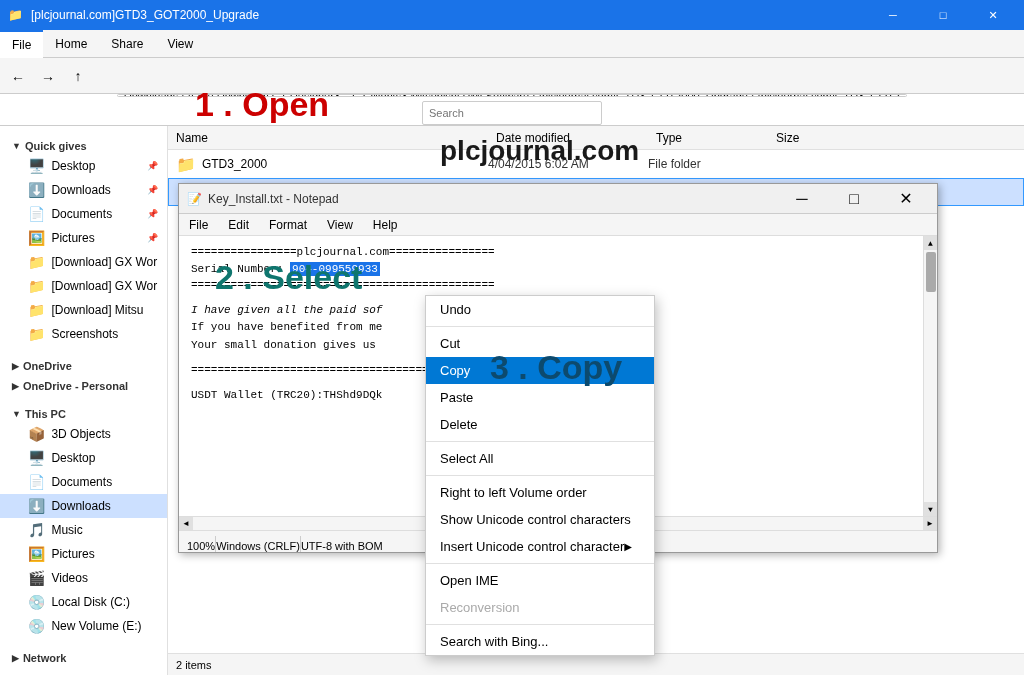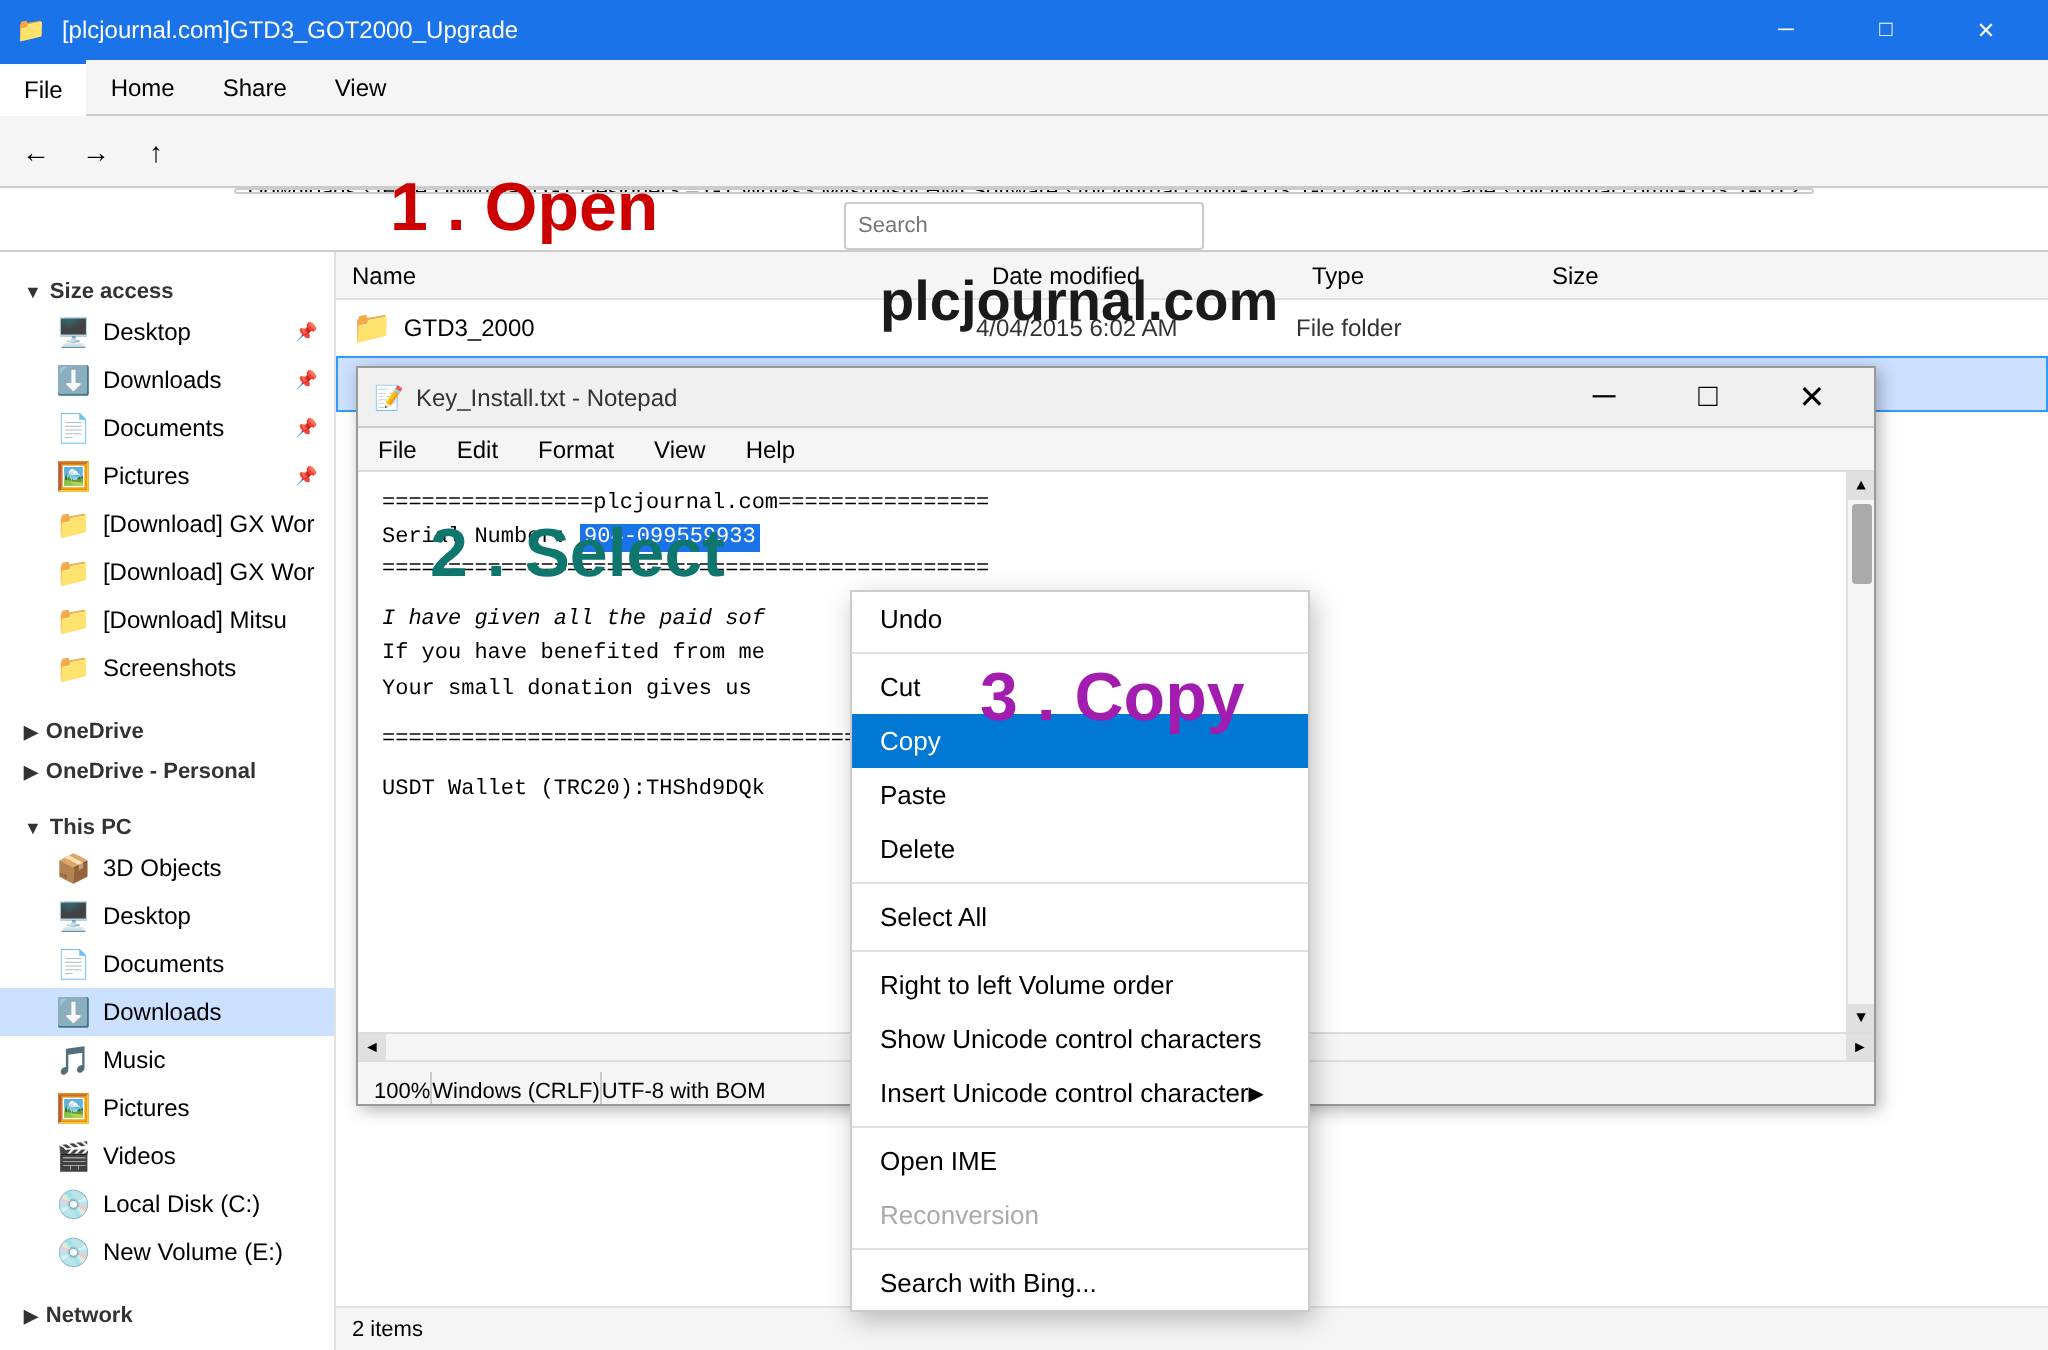--- a/index.html
+++ b/index.html
@@ -124,21 +124,21 @@
   <input class="search-box" type="text" placeholder="Search" style="">
 </div>
 
 <div class="main">
 
   <div class="sidebar">
 
     <div class="sidebar-section">
       <div class="sidebar-header">
         <span style="font-size:9px;">▼</span>
-        <span>Size access</span>
+        <span>Quick gives</span>
       </div>
       <div class="sidebar-item">
         <span class="folder-icon">🖥️</span>
         <span>Desktop</span>
         <span style="font-size:9px;margin-left:auto;">📌</span>
       </div>
       <div class="sidebar-item">
         <span class="folder-icon">⬇️</span>
         <span>Downloads</span>
         <span style="font-size:9px;margin-left:auto;">📌</span>
@@ -321,21 +321,21 @@
     <span>100%</span>
     <div class="statusbar-sep"></div>
     <span>Windows (CRLF)</span>
     <div class="statusbar-sep"></div>
     <span>UTF-8 with BOM</span>
   </div>
 </div>
 
 <div style="position:absolute; top:0; left:0; width:1024px; height:675px; pointer-events:none; z-index:400;">
   <div style="position:absolute;top:258px;left:215px;color:#0f766e;font-size:34px;font-weight:900;font-family:Arial;">2 . Select</div>
-  <div style="position:absolute;top:330px;left:490px;color:#a21caf;font-size:34px;font-weight:900;font-family:Arial;">3 . Copy</div>
+  <div style="position:absolute;top:348px;left:490px;color:#0c4a6e;font-size:34px;font-weight:900;font-family:Arial;">3 . Copy</div>
 </div>
 
 <div class="context-menu">
   <div class="ctx-item">
       <span>Undo</span>
     </div>
   <div class="ctx-separator"></div>
   <div class="ctx-item">
       <span>Cut</span>
     </div>

